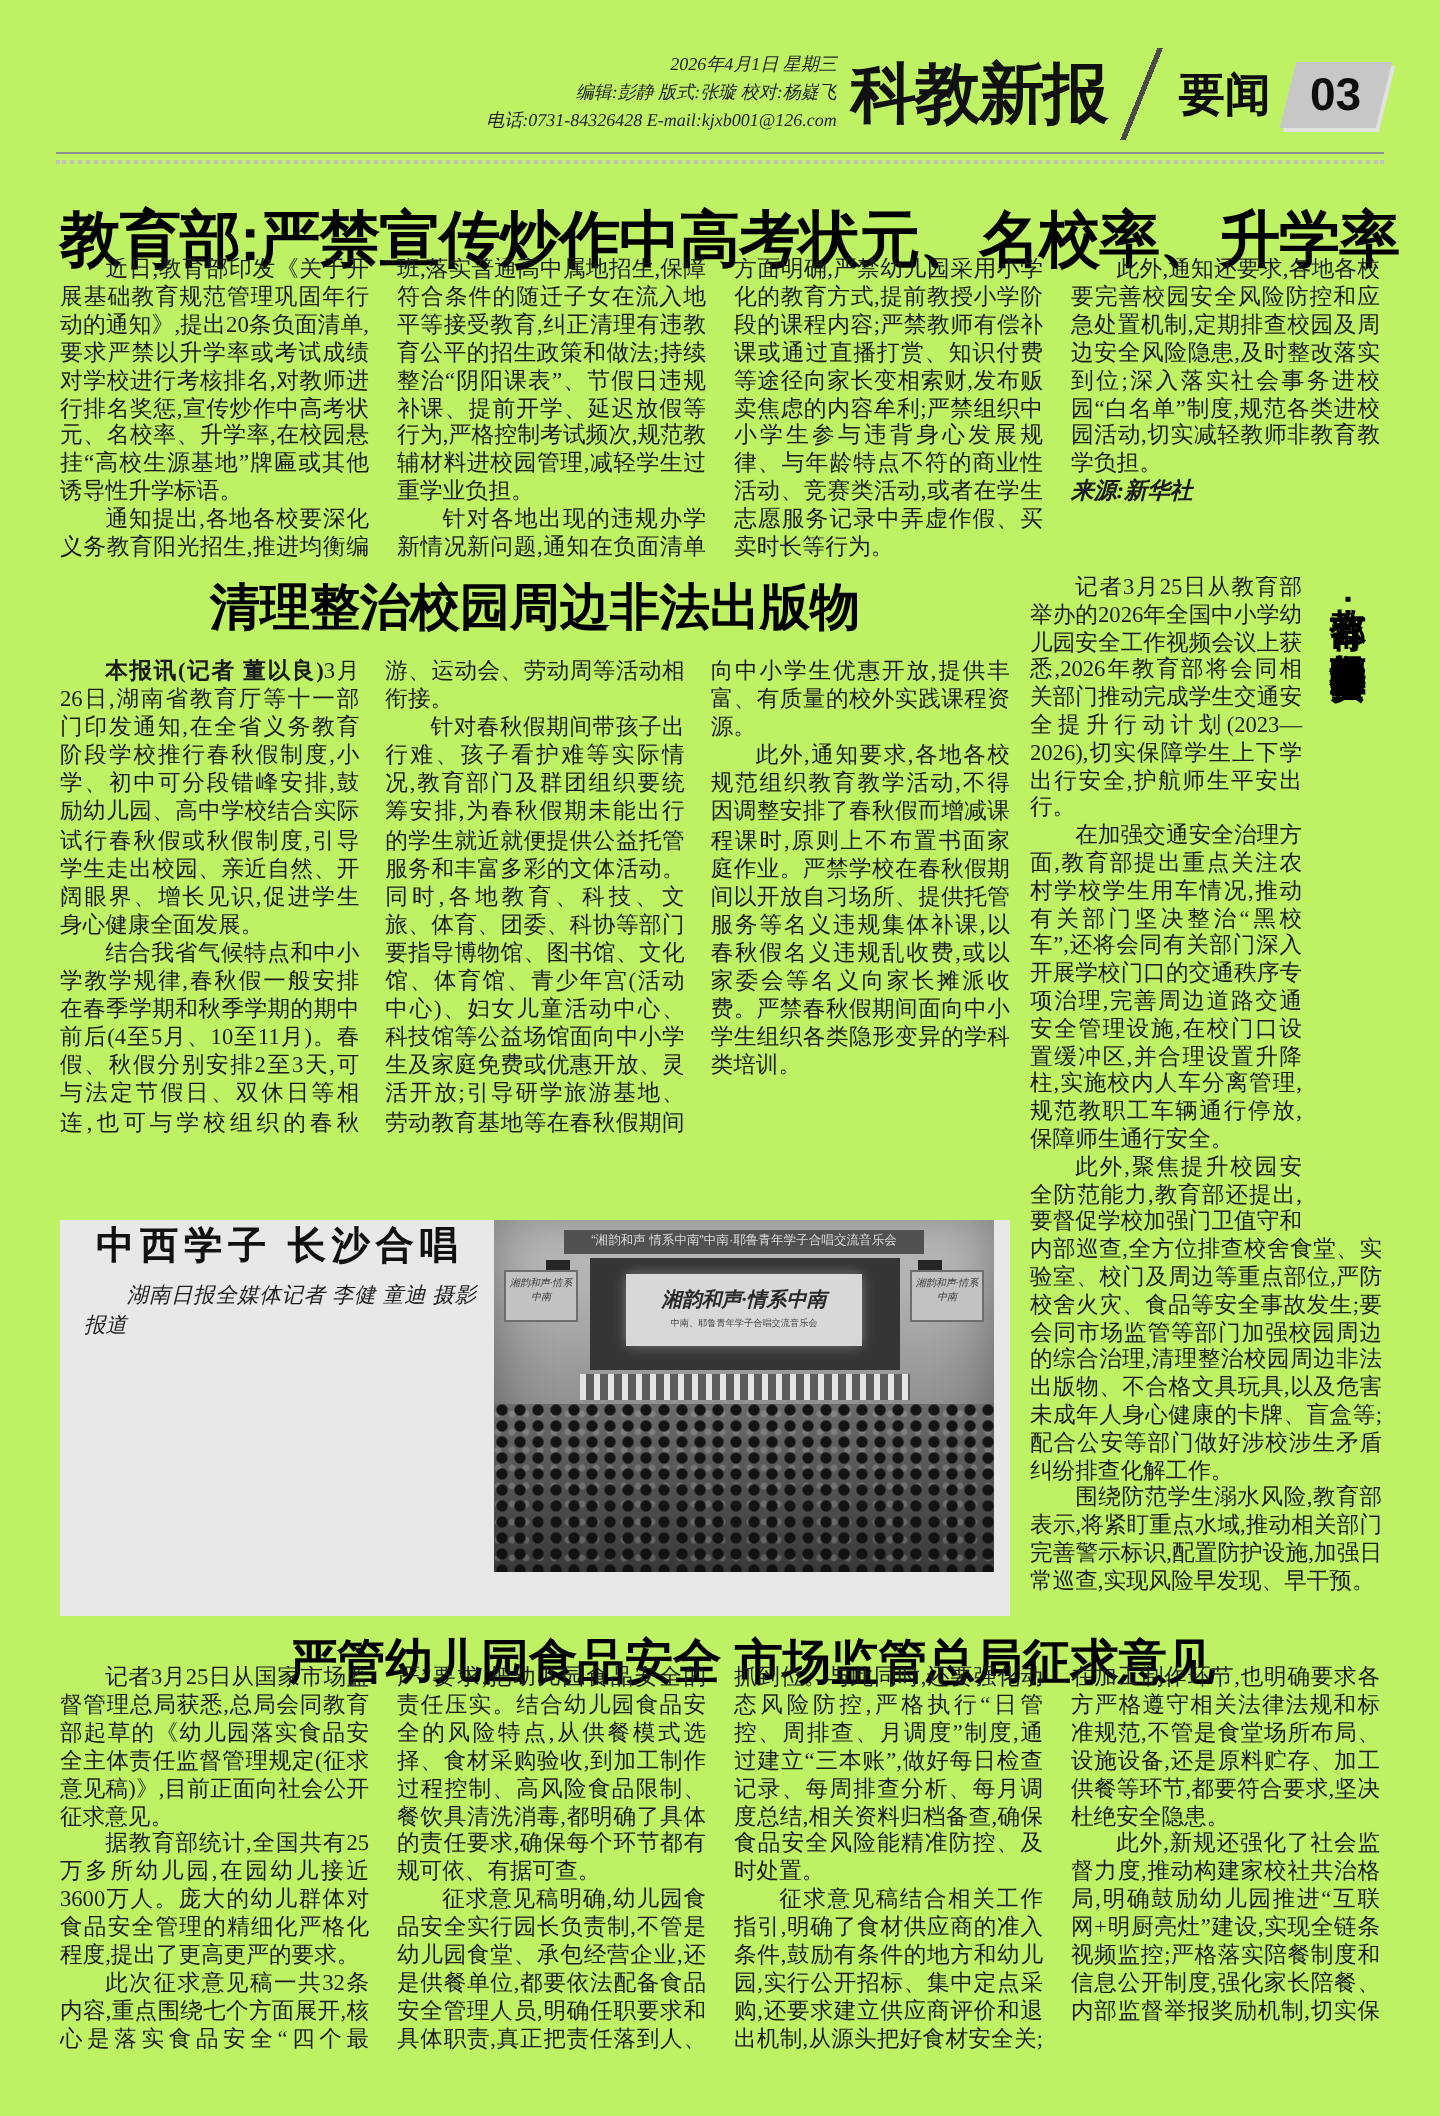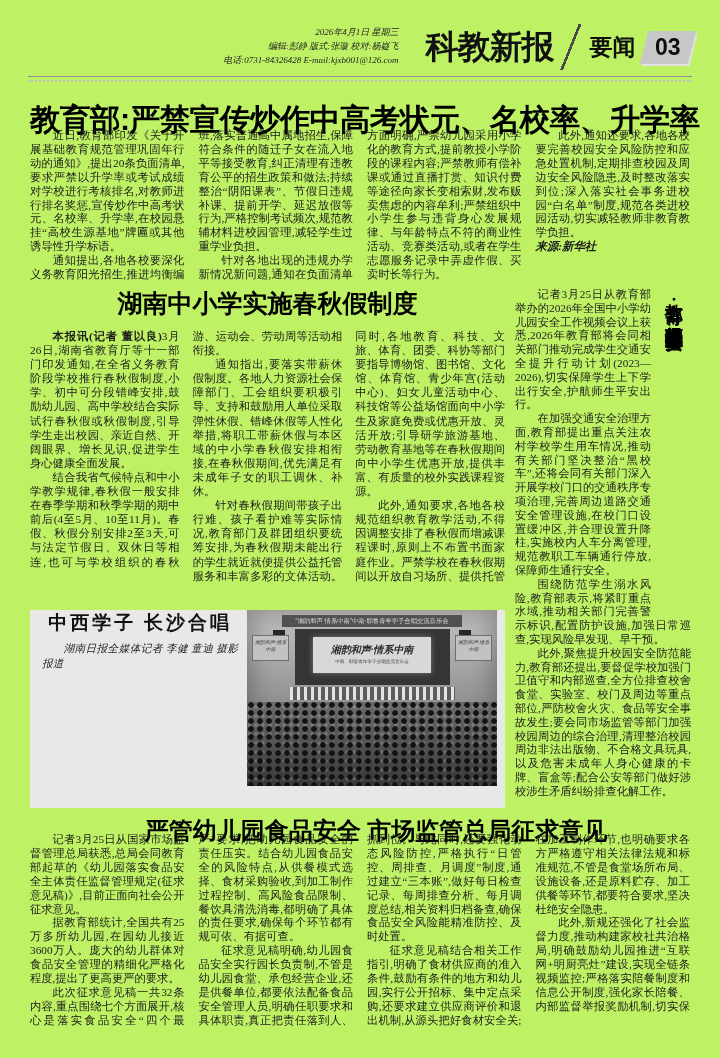--- a/index.html
+++ b/index.html
@@ -2,21 +2,21 @@
 <html><head>
 <meta charset="utf-8">
 <style>
   html,body{margin:0;padding:0;background:#ffffff;}
   .page{position:relative;width:720px;height:1058px;background:#bef264;overflow:hidden;
         font-family:"Liberation Serif","DejaVu Serif",serif;color:#1b1b1b;}
 
   
   .header{position:absolute;top:24px;right:28px;display:flex;align-items:center;gap:7px;}
   .header-info{text-align:right;font-size:9px;line-height:1.55;font-style:italic;color:#222;white-space:nowrap;}
-  .masthead{font-size:33px;font-weight:700;letter-spacing:-1px;color:#111;font-family:Liberation Sans, sans-serif;margin-left:20px;}
+  .masthead{font-size:33px;font-weight:700;letter-spacing:-1px;color:#111;font-family:Liberation Sans, sans-serif;}
   .slash{width:22px;height:46px;background:linear-gradient(112deg,transparent 46%,#4a4a4a 46%,#4a4a4a 53%,transparent 53%);}
   .section-label{font-size:23px;font-weight:900;font-family:"Liberation Sans","DejaVu Sans",sans-serif;color:#0d0d0d;}
   .pagenum{background:#c7c7c7;transform:skewX(-14deg);padding:3px 11px;margin-left:2px;box-shadow:2px 2px 0 #e2e2e2;}
   .pagenum span{display:inline-block;transform:skewX(14deg);font-size:23px;font-weight:900;
                 font-family:"Liberation Sans","DejaVu Sans",sans-serif;color:#0d0d0d;}
   .header-rule{position:absolute;top:76px;left:28px;right:28px;border-top:1px solid #8f8f8f;}
   .header-rule:after{content:"";display:block;margin-top:3px;border-top:2px dotted #c0c0c0;}
 
   
   .body-text p{margin:0;text-indent:2em;text-align:justify;}
@@ -104,35 +104,34 @@
 
   <h1 class="lead-headline">教育部:严禁宣传炒作中高考状元、名校率、升学率</h1>
   <div class="lead-body body-text">
     <p>近日,教育部印发《关于开展基础教育规范管理巩固年行动的通知》,提出20条负面清单,要求严禁以升学率或考试成绩对学校进行考核排名,对教师进行排名奖惩,宣传炒作中高考状元、名校率、升学率,在校园悬挂“高校生源基地”牌匾或其他诱导性升学标语。</p>
     <p>通知提出,各地各校要深化义务教育阳光招生,推进均衡编班,落实普通高中属地招生,保障符合条件的随迁子女在流入地平等接受教育,纠正清理有违教育公平的招生政策和做法;持续整治“阴阳课表”、节假日违规补课、提前开学、延迟放假等行为,严格控制考试频次,规范教辅材料进校园管理,减轻学生过重学业负担。</p>
     <p>针对各地出现的违规办学新情况新问题,通知在负面清单方面明确,严禁幼儿园采用小学化的教育方式,提前教授小学阶段的课程内容;严禁教师有偿补课或通过直播打赏、知识付费等途径向家长变相索财,发布贩卖焦虑的内容牟利;严禁组织中小学生参与违背身心发展规律、与年龄特点不符的商业性活动、竞赛类活动,或者在学生志愿服务记录中弄虚作假、买卖时长等行为。</p>
     <p>此外,通知还要求,各地各校要完善校园安全风险防控和应急处置机制,定期排查校园及周边安全风险隐患,及时整改落实到位;深入落实社会事务进校园“白名单”制度,规范各类进校园活动,切实减轻教师非教育教学负担。</p>
     <p class="source">来源:新华社</p>
   </div>
 
-  <h2 class="spring-headline">湖南中小学实施春秋假制度</h2>
+  <h2 class="spring-headline">清理整治校园周边非法出版物</h2>
   <div class="spring-body body-text">
     <p><b>本报讯(记者 董以良)</b><span>3月26日,湖南省教育厅等十一部门印发通知,在全省义务教育阶段学校推行春秋假制度,小学、初中可分段错峰安排,鼓励幼儿园、高中学校结合实际试行春秋假或秋假制度,引导学生走出校园、亲近自然、开阔眼界、增长见识,促进学生身心健康全面发展。</span></p>
     <p>结合我省气候特点和中小学教学规律,春秋假一般安排在春季学期和秋季学期的期中前后(4至5月、10至11月)。春假、秋假分别安排2至3天,可与法定节假日、双休日等相连,也可与学校组织的春秋游、运动会、劳动周等活动相衔接。</p>
-    <p>通知指出,要落实带薪休假制度。各地人力资源社会保障部门、工会组织要积极引导、支持和鼓励用人单位采取弹性休假、错峰休假等人性化举措,将职工带薪休假与本区域的中小学春秋假安排相衔接,在春秋假期间,优先满足有未成年子女的职工调休、补休。</p>
     <p>针对春秋假期间带孩子出行难、孩子看护难等实际情况,教育部门及群团组织要统筹安排,为春秋假期未能出行的学生就近就便提供公益托管服务和丰富多彩的文体活动。同时,各地教育、科技、文旅、体育、团委、科协等部门要指导博物馆、图书馆、文化馆、体育馆、青少年宫(活动中心)、妇女儿童活动中心、科技馆等公益场馆面向中小学生及家庭免费或优惠开放、灵活开放;引导研学旅游基地、劳动教育基地等在春秋假期间向中小学生优惠开放,提供丰富、有质量的校外实践课程资源。</p>
     <p>此外,通知要求,各地各校规范组织教育教学活动,不得因调整安排了春秋假而增减课程课时,原则上不布置书面家庭作业。严禁学校在春秋假期间以开放自习场所、提供托管服务等名义违规集体补课,以春秋假名义违规乱收费,或以家委会等名义向家长摊派收费。严禁春秋假期间面向中小学生组织各类隐形变异的学科类培训。</p>
   </div>
 
   <div class="safety">
     <div class="v-headline">教育部:切实保障学生上下学出行安全</div>
     <p>记者3月25日从教育部举办的2026年全国中小学幼儿园安全工作视频会议上获悉,2026年教育部将会同相关部门推动完成学生交通安全提升行动计划(2023—2026),切实保障学生上下学出行安全,护航师生平安出行。</p>
     <p>在加强交通安全治理方面,教育部提出重点关注农村学校学生用车情况,推动有关部门坚决整治“黑校车”,还将会同有关部门深入开展学校门口的交通秩序专项治理,完善周边道路交通安全管理设施,在校门口设置缓冲区,并合理设置升降柱,实施校内人车分离管理,规范教职工车辆通行停放,保障师生通行安全。</p>
+    <p>此外,聚焦提升校园安全防范能力,教育部还提出,要督促学校加强门卫值守和内部巡查,全方位排查校舍食堂、实验室、校门及周边等重点部位,严防校舍火灾、食品等安全事故发生;要会同市场监管等部门加强校园周边的综合治理,清理整治校园周边非法出版物、不合格文具玩具,以及危害未成年人身心健康的卡牌、盲盒等;配合公安等部门做好涉校涉生矛盾纠纷排查化解工作。</p>
     <p>围绕防范学生溺水风险,教育部表示,将紧盯重点水域,推动相关部门完善警示标识,配置防护设施,加强日常巡查,实现风险早发现、早干预。</p>
-    <p>此外,聚焦提升校园安全防范能力,教育部还提出,要督促学校加强门卫值守和内部巡查,全方位排查校舍食堂、实验室、校门及周边等重点部位,严防校舍火灾、食品等安全事故发生;要会同市场监管等部门加强校园周边的综合治理,清理整治校园周边非法出版物、不合格文具玩具,以及危害未成年人身心健康的卡牌、盲盒等;配合公安等部门做好涉校涉生矛盾纠纷排查化解工作。</p>
 
   </div>
 
   <div class="concert-box">
     <div class="box-left">
       <h3 class="box-title">中西学子 长沙合唱</h3>
       <p>湖南日报全媒体记者 李健 童迪 摄影报道</p>
     </div>
     <div class="photo">
       <div class="ph-banner">“湘韵和声 情系中南”中南·耶鲁青年学子合唱交流音乐会</div>

